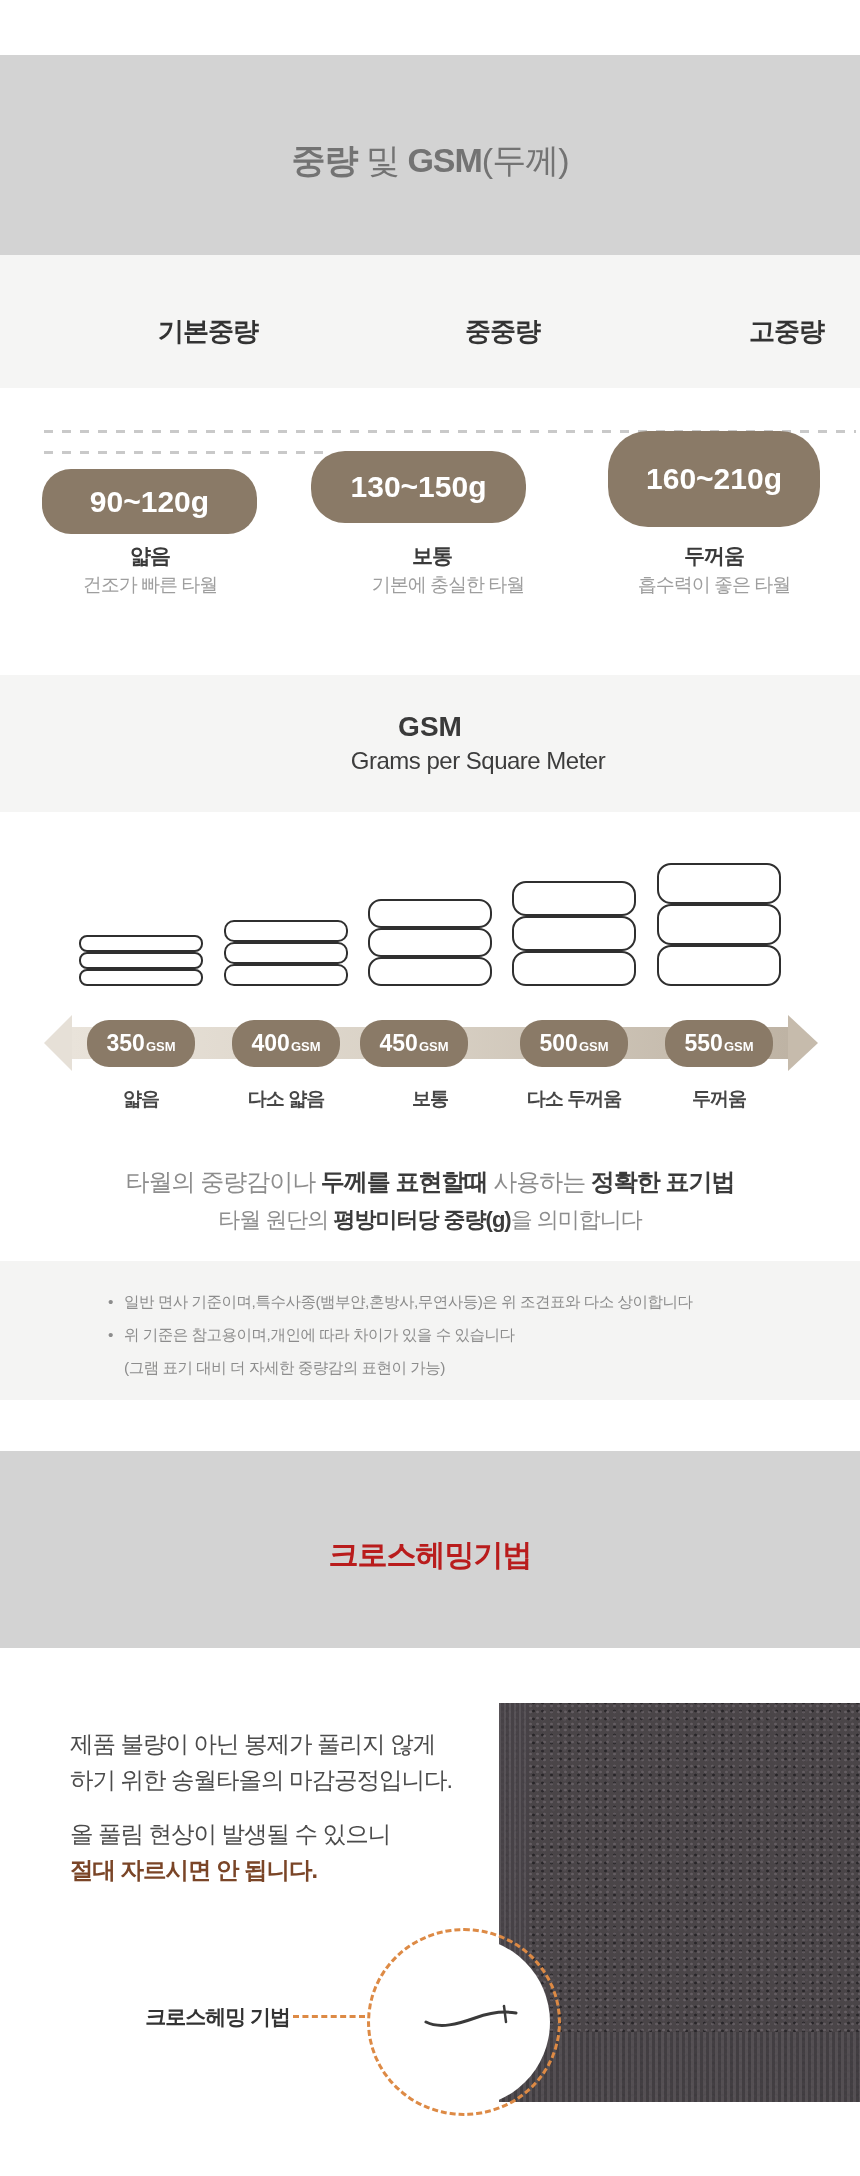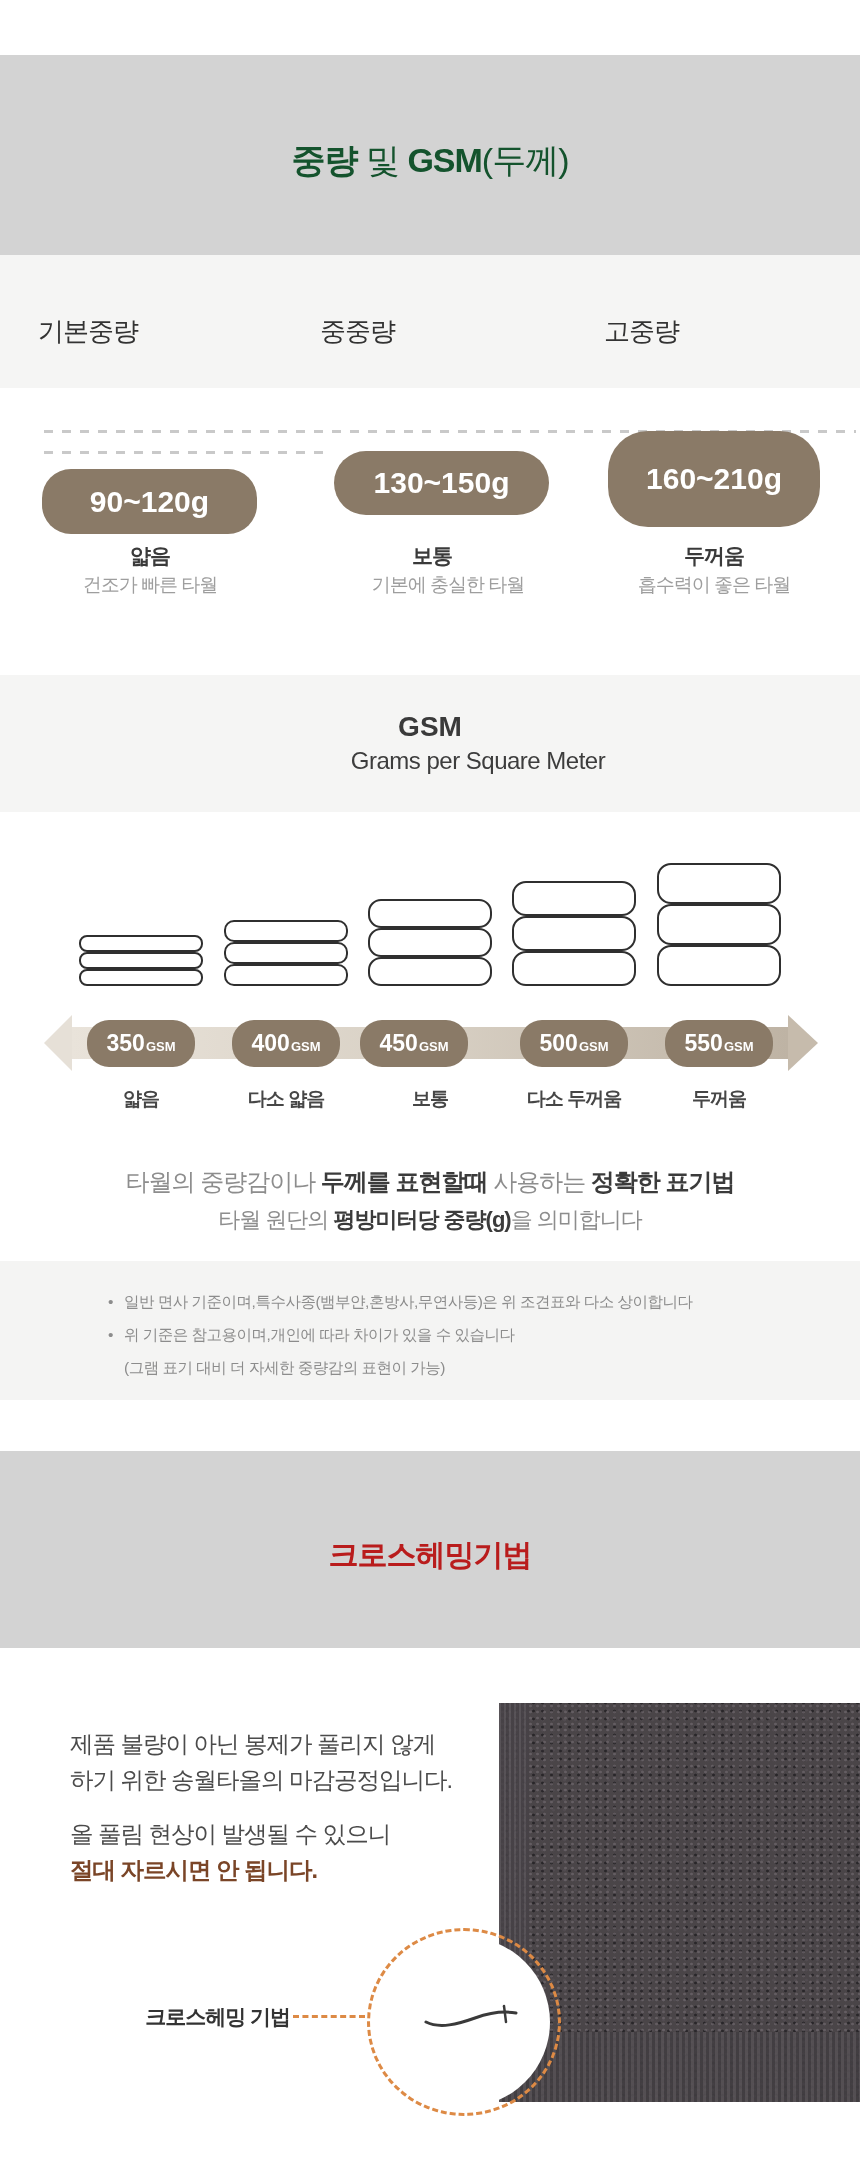--- a/index.html
+++ b/index.html
@@ -4,24 +4,24 @@
 <style>
   html,body{margin:0;padding:0;background:#ffffff;}
   .page{position:relative;width:860px;height:2176px;background:#ffffff;overflow:hidden;
         font-family:"Liberation Sans","DejaVu Sans",sans-serif;}
   .abs{position:absolute;}
   .center{text-align:center;}
   
   .band-dark{left:0;width:860px;background:#d3d3d3;}
   .band-light{left:0;width:860px;background:#f5f5f4;}
   
-  .main-title{left:0;width:860px;font-size:34px;color:#14532d;letter-spacing:-1px;}
+  .main-title{left:0;width:860px;font-size:34px;color:#737373;letter-spacing:-1px;}
   .main-title .w-bold{font-weight:bold;}
   .main-title .w-reg{font-weight:normal;}
-  .col-header{font-size:26px;font-weight:normal;color:#333333;text-align:left;letter-spacing:-1px;}
+  .col-header{font-size:26px;font-weight:bold;color:#333333;text-align:right;letter-spacing:-1px;}
   
   .dash-line{height:3px;background:repeating-linear-gradient(90deg,#c9c9c9 0 9px,transparent 9px 18px);z-index:1;}
   .wbadge{background:#8a7a67;color:#ffffff;font-weight:bold;font-size:30px;
           display:flex;align-items:center;justify-content:center;z-index:2;letter-spacing:0px;}
   .wlabel{font-size:21px;font-weight:bold;color:#3a3a3a;text-align:center;letter-spacing:-1px;}
   .wdesc{font-size:19px;color:#9e9e9e;text-align:center;letter-spacing:-1px;}
   
   .gsm-title{left:0;width:860px;font-size:28px;font-weight:bold;color:#3a3a3a;}
   .gsm-sub{left:0;width:860px;font-size:24px;color:#3d3d3d;letter-spacing:-0.5px;margin-left:48px;}
   .towel{box-sizing:border-box;width:124px;background:#ffffff;border:2px solid #2f2f2f;}
@@ -75,21 +75,21 @@
 
   <div class="abs band-light" style="top:255px;height:133px;"></div>
   <div class="abs col-header" style="left:38px;top:314px;width:220px;">기본중량</div>
   <div class="abs col-header" style="left:320px;top:314px;width:220px;">중중량</div>
   <div class="abs col-header" style="left:604px;top:314px;width:220px;">고중량</div>
 
   <div class="abs dash-line" style="left:44px;top:430px;width:812px;"></div>
   <div class="abs dash-line" style="left:44px;top:451px;width:286px;"></div>
 
   <div class="abs wbadge" style="left:42px;top:469px;width:215px;height:65px;border-radius:29px;">90~120g</div>
-  <div class="abs wbadge" style="left:334px;top:451px;width:215px;height:64px;border-radius:34px;">130~150g</div>
+  <div class="abs wbadge" style="left:311px;top:451px;width:215px;height:72px;border-radius:34px;">130~150g</div>
   <div class="abs wbadge" style="left:608px;top:431px;width:212px;height:96px;border-radius:40px;">160~210g</div>
 
   <div class="abs wlabel" style="left:40px;top:542px;width:220px;">얇음</div>
   <div class="abs wlabel" style="left:322px;top:542px;width:220px;">보통</div>
   <div class="abs wlabel" style="left:604px;top:542px;width:220px;">두꺼움</div>
   <div class="abs wdesc" style="left:40px;top:572px;width:220px;">건조가 빠른 타월</div>
   <div class="abs wdesc" style="left:338px;top:572px;width:220px;">기본에 충실한 타월</div>
   <div class="abs wdesc" style="left:604px;top:572px;width:220px;">흡수력이 좋은 타월</div>
 
   <div class="abs band-light" style="top:675px;height:137px;"></div>

